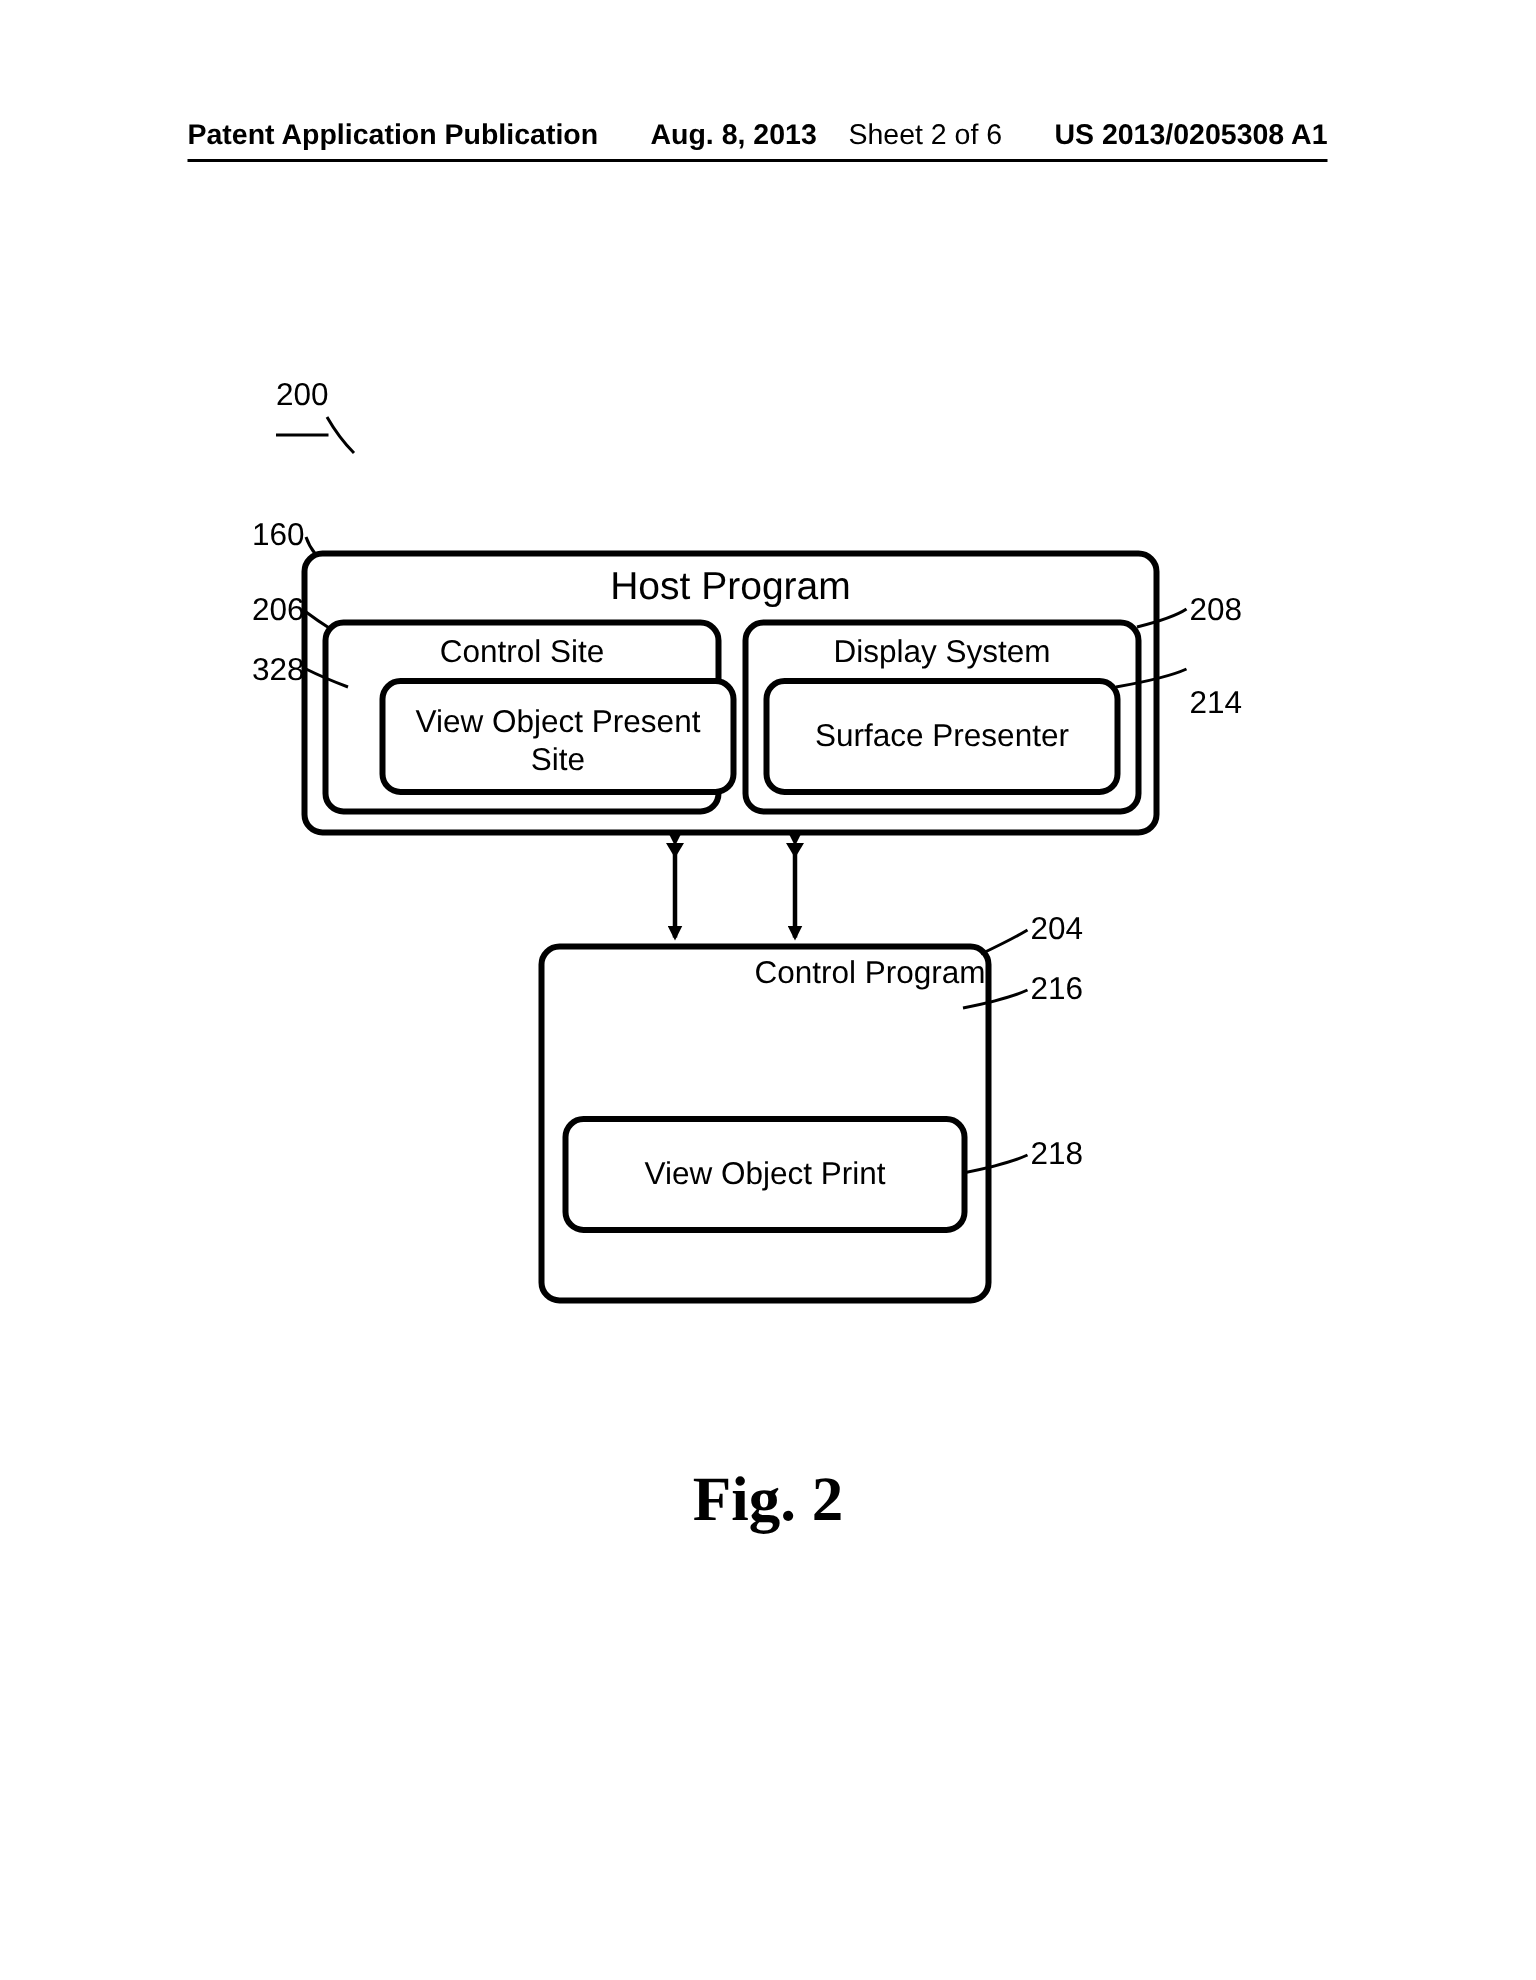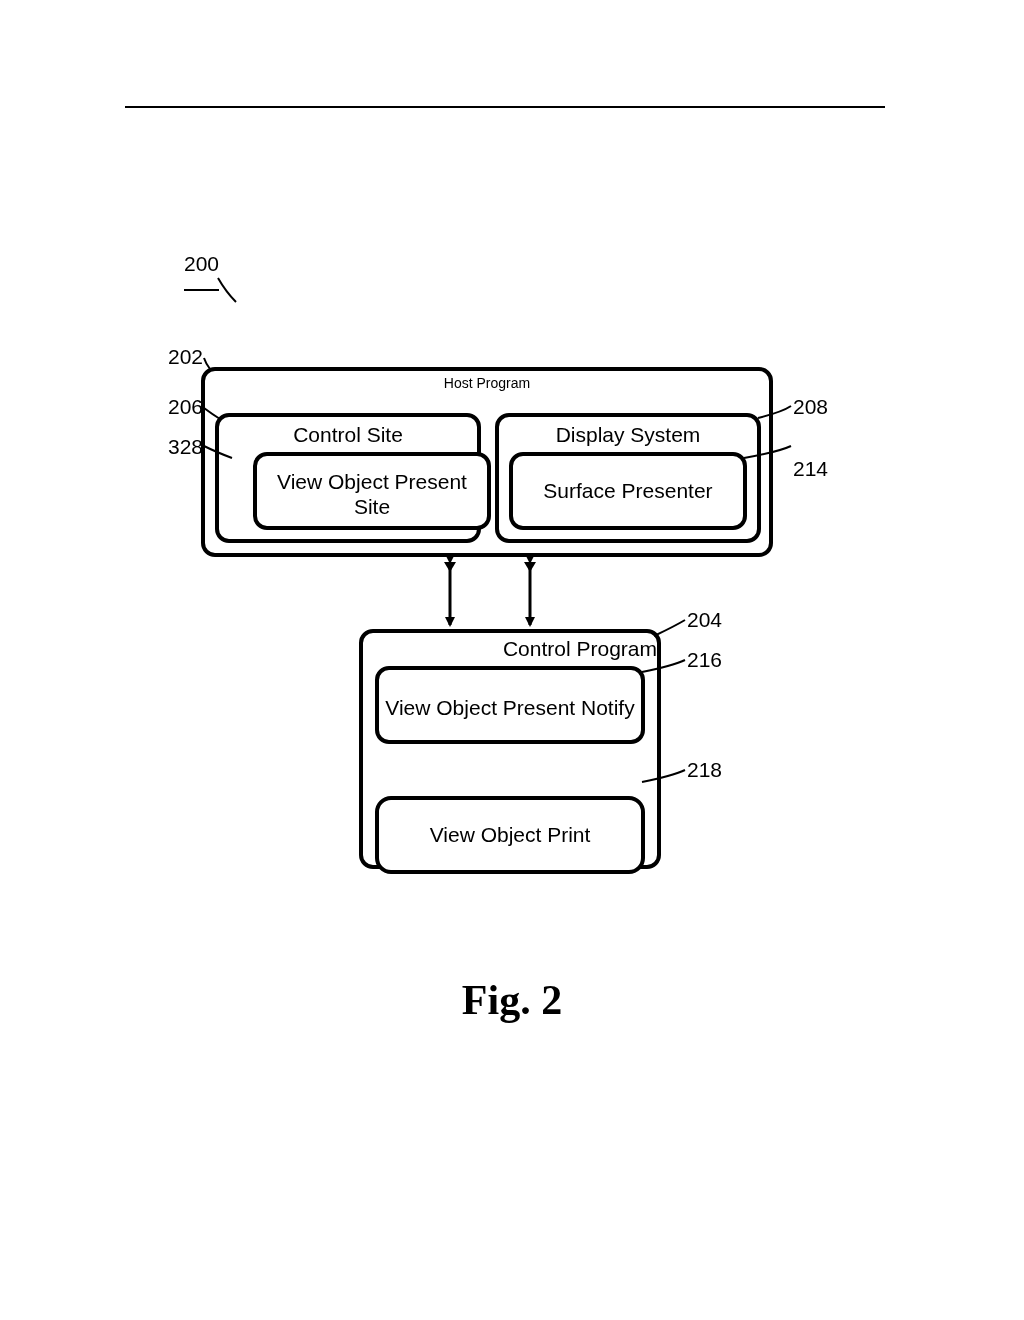--- a/index.html
+++ b/index.html
@@ -73,21 +73,21 @@
   #host {
     left: 201px;
     top: 367px;
     width: 572px;
     height: 190px;
   }
   #host .title {
     position: absolute;
     left: 0; right: 0; top: 4px;
     text-align: center;
-    font-size: 14px;
+    font-size: 26px;
   }
 
   #controlsite {
     left: 215px;
     top: 413px;
     width: 266px;
     height: 130px;
   }
   #controlsite .title {
     position: absolute;
@@ -145,27 +145,26 @@
     left: 375px;
     top: 666px;
     width: 270px;
     height: 78px;
     display: flex;
     align-items: center;
     justify-content: center;
   }
   #voprint {
     left: 375px;
-    top: 796px;
+    top: 744px;
     width: 270px;
     height: 78px;
     display: flex;
     align-items: center;
     justify-content: center;
-    border-radius: 16px;
   }
 
   
   .figcaption {
     position: absolute;
     left: 0;
     width: 1024px;
     top: 976px;
     text-align: center;
     font-family: "Times New Roman", Times, serif;
@@ -181,25 +180,34 @@
     width: 1024px;
     height: 1320px;
     pointer-events: none;
   }
 </style>
 </head>
 <body>
 
 <div class="page">
 
+  <div class="hdr">
+    <span class="pub">Patent Application Publication</span>
+    <span>
+      <span class="date">Aug. 8, 2013</span>
+      &nbsp;&nbsp;
+      <span class="sheet">Sheet 2 of 6</span>
+    </span>
+    <span class="pubnum">US 2013/0205308 A1</span>
+  </div>
   <div class="hdr-rule"></div>
 
   <div class="refnum ref200">200</div>
 
-  <div class="refnum" style="left:168px; top:345px;">202</div>
+  <div class="refnum" style="left:168px; top:345px;">160</div>
   <div class="refnum" style="left:168px; top:395px;">206</div>
   <div class="refnum" style="left:168px; top:435px;">328</div>
   <div class="refnum" style="left:793px; top:395px;">208</div>
   <div class="refnum" style="left:793px; top:435px;margin-top:22px;">214</div>
   <div class="refnum" style="left:687px; top:608px;">204</div>
   <div class="refnum" style="left:687px; top:648px;">216</div>
   <div class="refnum" style="left:687px; top:758px;">218</div>
 
   <div id="host" class="box">
     <div class="title">Host Program</div>
@@ -213,23 +221,20 @@
   <div id="displaysys" class="box">
     <div class="title">Display System</div>
   </div>
   <div id="surfpres" class="box">
     <div class="innerlabel">Surface Presenter</div>
   </div>
 
   <div id="ctrlprog" class="box">
     <div class="title">Control Program</div>
   </div>
-  <div id="vopn" class="box">
-    <div class="innerlabel multi">View Object Present Notify</div>
-  </div>
   <div id="voprint" class="box">
     <div class="innerlabel">View Object Print</div>
   </div>
 
   <div class="figcaption">Fig. 2</div>
 
   <svg class="overlay" viewBox="0 0 1024 1320">
     <defs>
       <marker id="arrowhead" markerWidth="10" markerHeight="10" refX="8" refY="5" orient="auto" markerUnits="userSpaceOnUse">
         <path d="M0,0 L10,5 L0,10 Z" fill="#000"></path>

